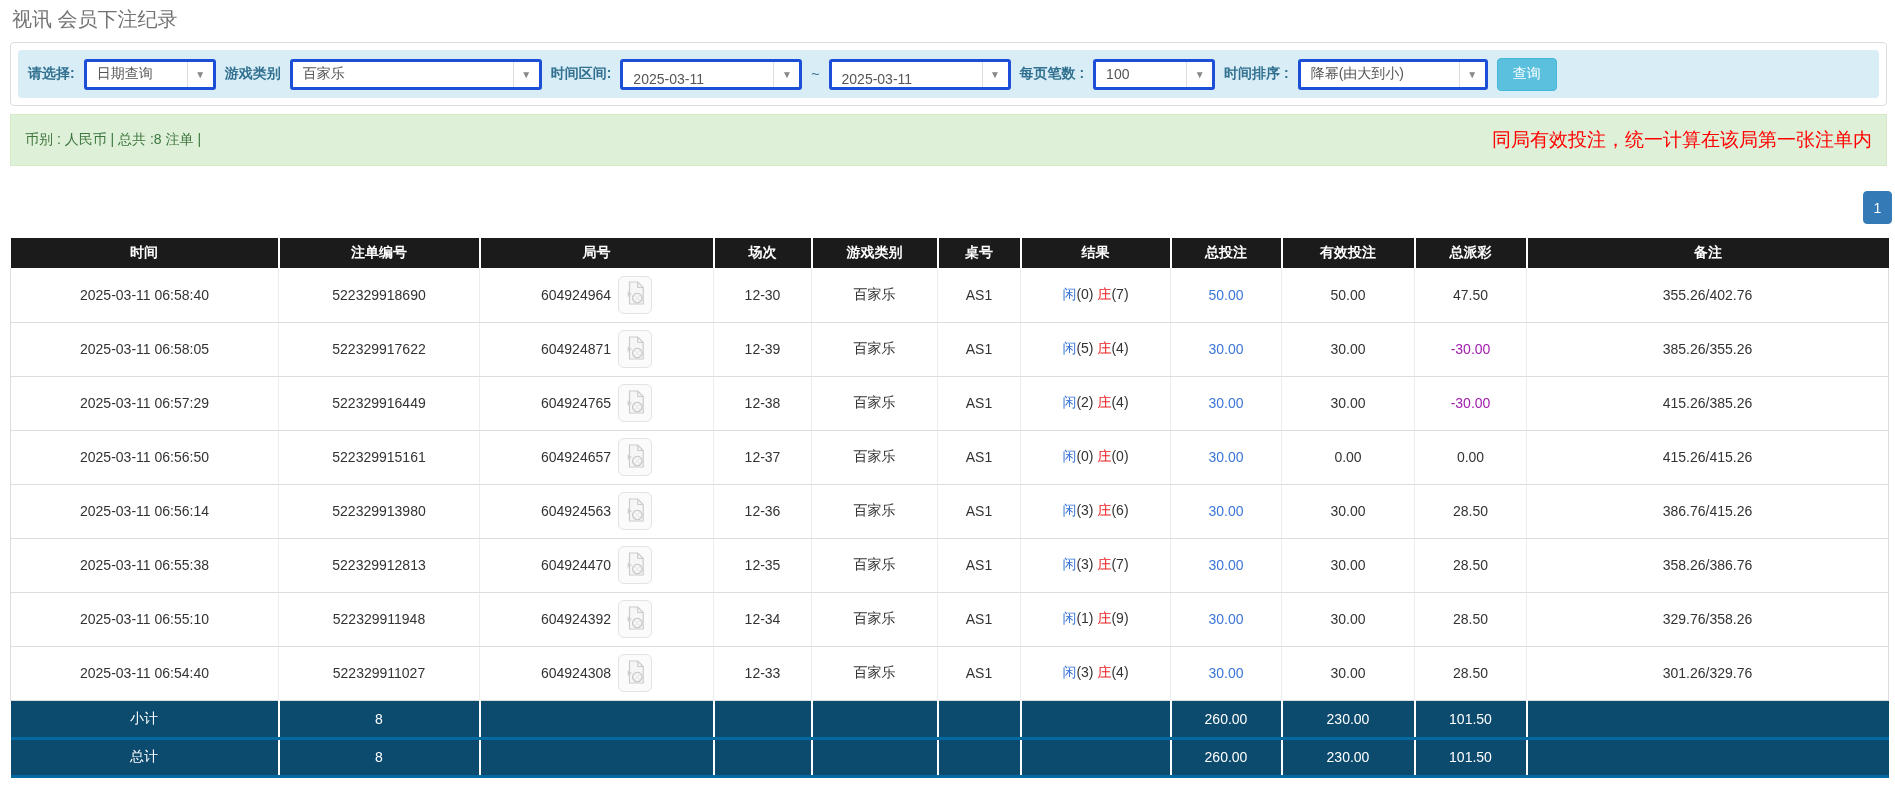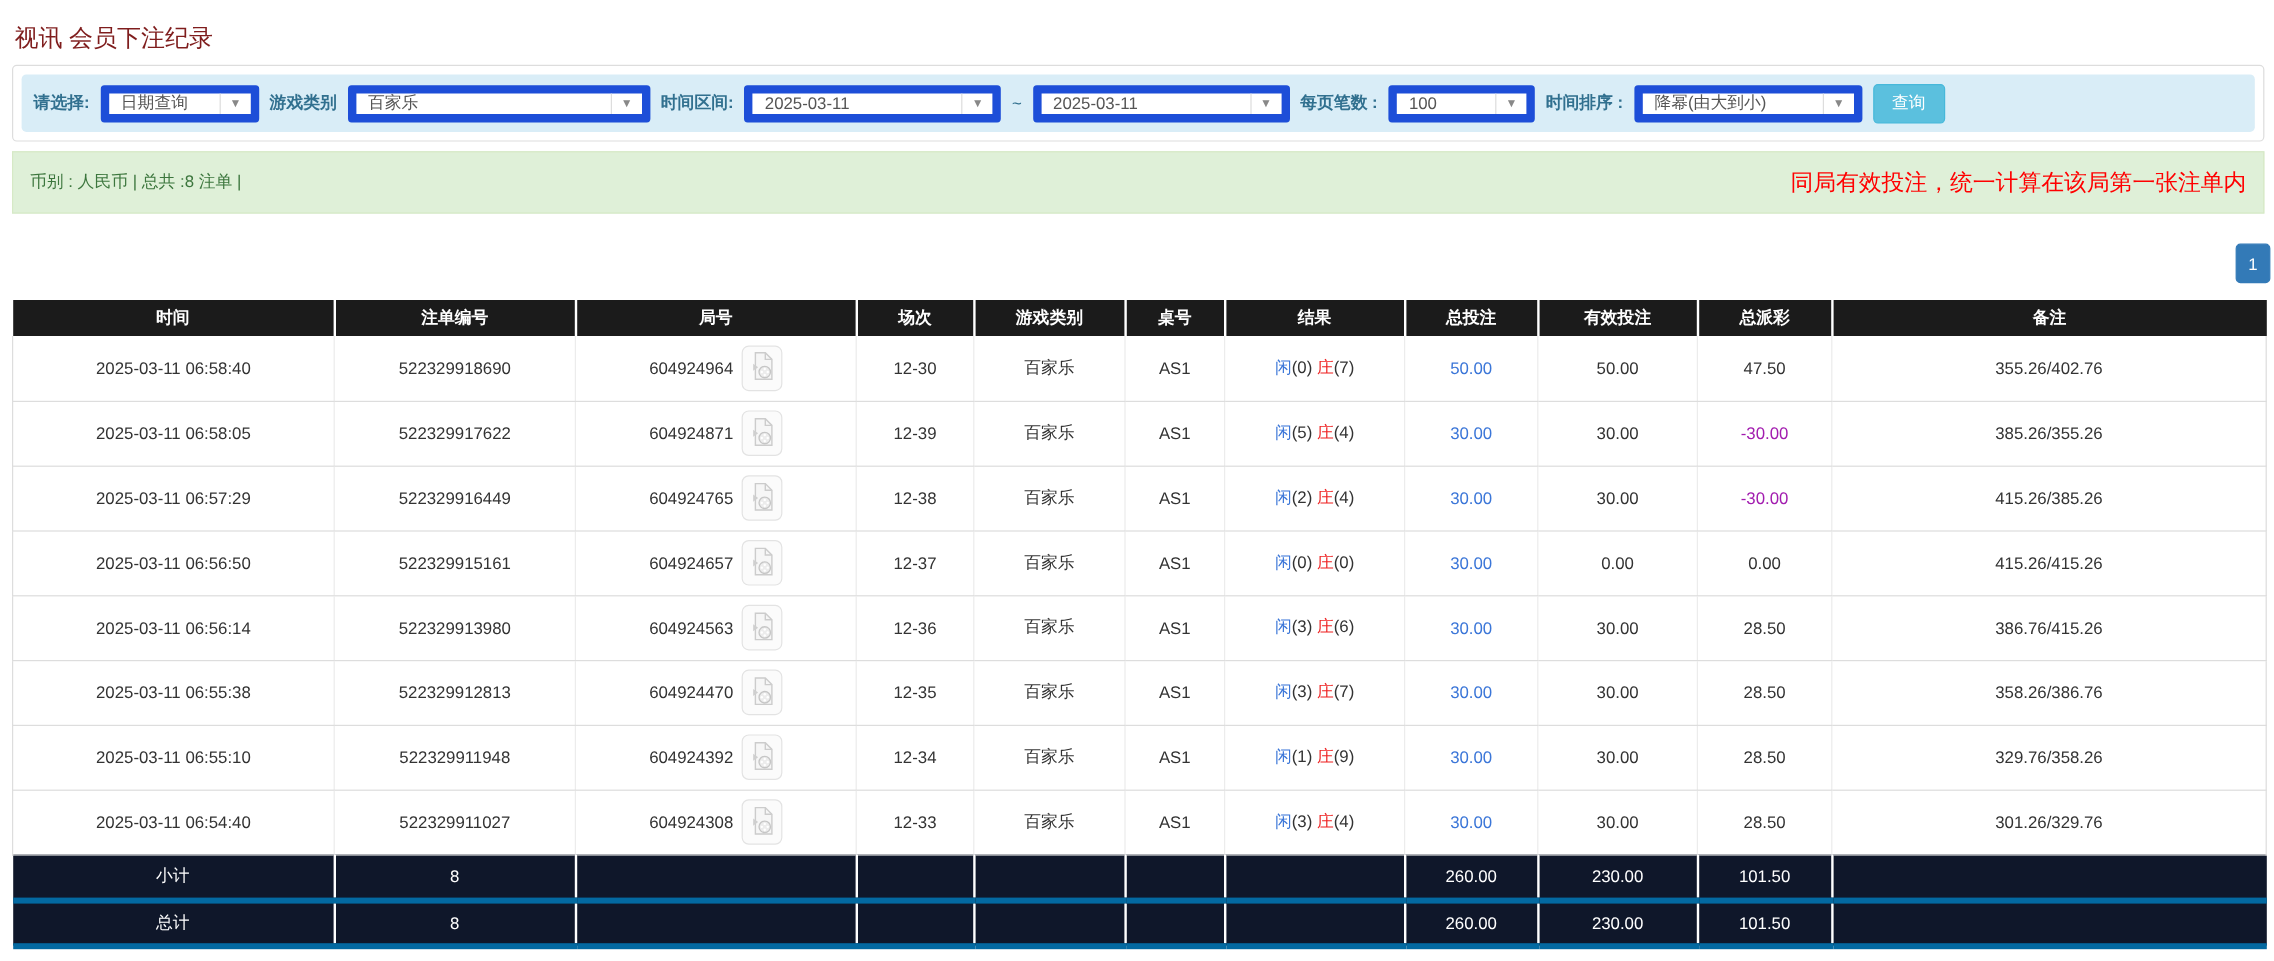--- a/index.html
+++ b/index.html
@@ -3,44 +3,44 @@
 <meta charset="utf-8">
 <style>
   * { box-sizing: border-box; }
   html,body { margin:0; padding:0; }
   body {
     width:1895px; height:801px; overflow:hidden;
     background:#fff; color:#333;
     font-family:"Liberation Sans","DejaVu Sans",sans-serif;
     font-size:14px;
   }
-  .page-title { font-size:20px; color:#7f1d1d; padding:18px 0 9px 12px; }
+  .page-title { font-size:20px; color:#737373; padding:6px 0 9px 12px; }
 
   
   .filter-panel { margin:0 8px 0 10px; border:1px solid #ddd; border-radius:4px; padding:7px; }
   .filter-bar {
     background:#d9edf7; border-radius:4px; padding:24px 10px;
     display:flex; align-items:center; gap:9px; height:48px;
   }
   .f-label { color:#31708f; font-weight:bold; white-space:nowrap; }
   .tilde { color:#31708f; }
   .select {
-    background:#fff; border:7px solid #1d4ed8; border-radius:3px; height:31px;
+    background:#fff; border:3px solid #1d4ed8; border-radius:3px; height:31px;
     display:flex; align-items:center; justify-content:space-between;
     cursor:pointer; color:#555;
   }
   .select .val { padding:0 10px; white-space:nowrap; overflow:hidden; }
   .select .caret-box {
     width:26px; height:100%; border-left:1px solid #ddd;
     display:flex; align-items:center; justify-content:center;
     color:#888; font-size:10px; flex:0 0 26px;
   }
   .w-select1 { width:132px; }
   .w-select2 { width:252px; }
-  .w-date    { width:214px; }
+  .w-date    { width:182px;align-items:flex-end; }
   .w-size    { width:122px;text-align:center; }
   .w-sort    { width:190px; }
   .search-btn {
     background:#5bc0de; color:#fff; border:1px solid #46b8da; border-radius:4px;
     height:33px; padding:0 15px; font-size:14px; cursor:pointer;
     font-family:inherit;
   }
 
   
   .summary-bar {
@@ -80,22 +80,22 @@
   .res-banker { color:#e22; }
   .neg { color:#a21caf; }
 
   .round-cell-inner { display:inline-flex; align-items:center; gap:7px; }
   .video-btn {
     width:34px; height:38px; background:#fbfbfb; border:1px solid #e3e3e3; border-radius:6px;
     display:inline-flex; align-items:center; justify-content:center; cursor:pointer; padding:0;
   }
 
   tr.total-row td {
-    background:#0f172a; color:#fff; height:38px;
-    border-right:2px solid #fff; border-bottom:5px solid #0369a1; border-top:none;
+    background:#0c4a6e; color:#fff; height:38px;
+    border-right:2px solid #fff; border-bottom:3px solid #0369a1; border-top:none;
   }
   tr.total-row td:first-child { border-left:none; }
   tr.total-row td:last-child { border-right:none; }
 </style>
 </head>
 <body>
 
 <div class="page-title">视讯 会员下注纪录</div>
 
 <div class="filter-panel">

